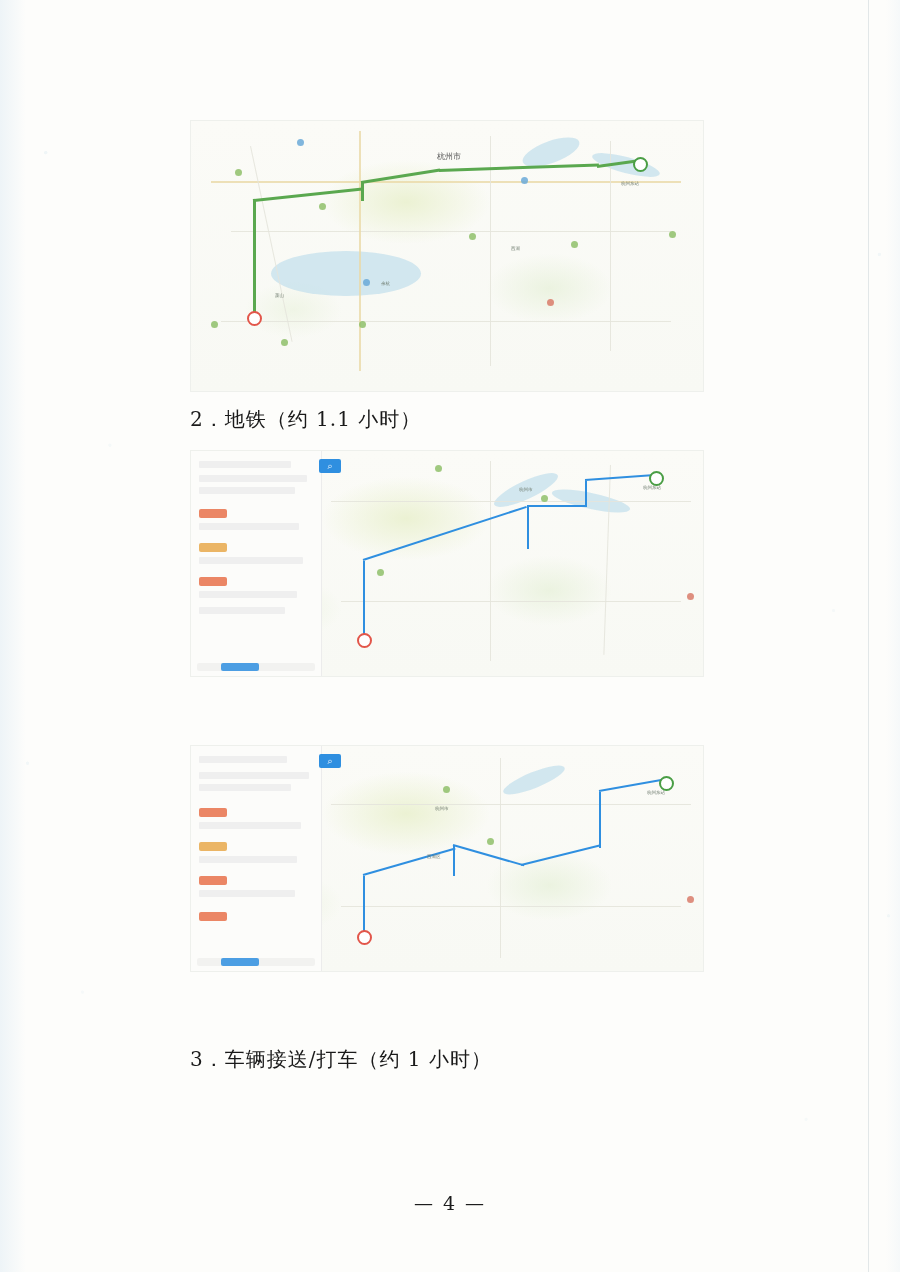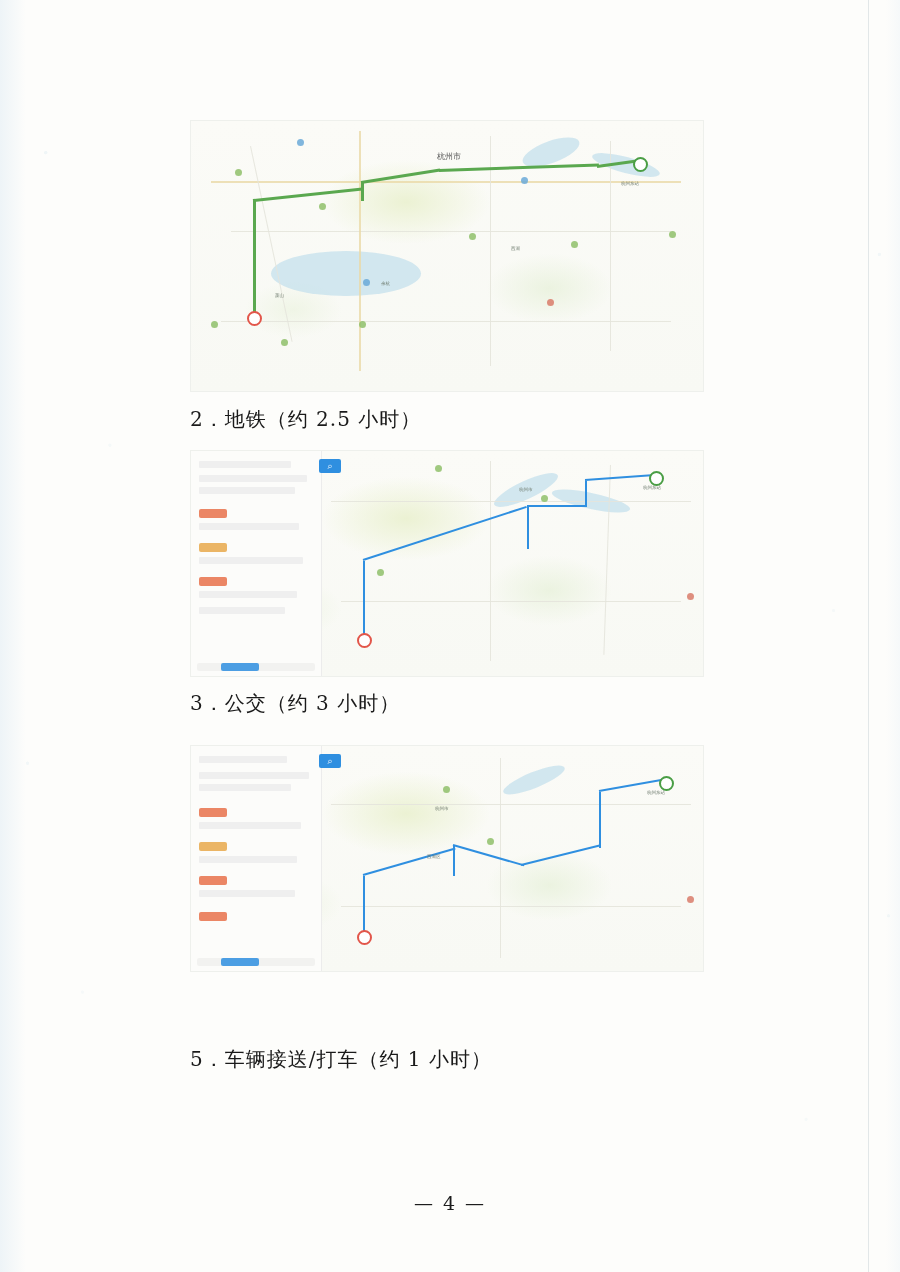--- a/index.html
+++ b/index.html
@@ -254,21 +254,21 @@
       <div class="poi blue" style="left:172px; top:158px;"></div>
       <div class="poi" style="left:168px; top:200px;"></div>
       <div class="poi" style="left:90px;  top:218px;"></div>
       <div class="poi red" style="left:356px; top:178px;"></div>
       <div class="poi" style="left:380px; top:120px;"></div>
       <div class="poi" style="left:478px; top:110px;"></div>
       <div class="poi blue" style="left:330px; top:56px;"></div>
       <div class="poi" style="left:20px;  top:200px;"></div>
     </div>
 
-    <div class="heading h-item1">2．地铁（约 2.5 小时）</div>
+    <div class="heading h-item1">2．地铁（约 1.1 小时）</div>
 
     <div class="figure fig2">
       <div class="map-bg"></div>
 
       <div class="panel">
         <div class="panel-row" style="top:10px; width:92px;"></div>
         <div class="panel-row" style="top:24px; width:108px;"></div>
         <div class="panel-row" style="top:36px; width:96px;"></div>
         <div class="panel-badge" style="top:58px;"></div>
         <div class="panel-row" style="top:72px; width:100px;"></div>
@@ -301,21 +301,20 @@
       <div class="marker-end" style="left:458px; top:20px;"></div>
 
       <div class="poi" style="left:244px; top:14px;"></div>
       <div class="poi" style="left:350px; top:44px;"></div>
       <div class="poi red" style="left:496px; top:142px;"></div>
       <div class="poi" style="left:186px; top:118px;"></div>
       <div class="label-dot" style="left:328px; top:36px;">杭州市</div>
       <div class="label-dot" style="left:452px; top:34px;">杭州东站</div>
     </div>
 
-    <div class="heading h-item2">3．公交（约 3 小时）</div>
 
     <div class="figure fig3">
       <div class="map-bg"></div>
 
       <div class="panel">
         <div class="panel-row" style="top:10px; width:88px;"></div>
         <div class="panel-row" style="top:26px; width:110px;"></div>
         <div class="panel-row" style="top:38px; width:92px;"></div>
         <div class="panel-badge" style="top:62px;"></div>
         <div class="panel-row" style="top:76px; width:102px;"></div>
@@ -347,17 +346,17 @@
       <div class="marker-end" style="left:468px; top:30px;"></div>
 
       <div class="poi" style="left:252px; top:40px;"></div>
       <div class="poi" style="left:296px; top:92px;"></div>
       <div class="poi red" style="left:496px; top:150px;"></div>
       <div class="label-dot" style="left:244px; top:60px;">杭州市</div>
       <div class="label-dot" style="left:456px; top:44px;">杭州东站</div>
       <div class="label-dot" style="left:236px; top:108px;">西湖区</div>
     </div>
 
-    <div class="heading h-route2-item1">5．车辆接送/打车（约 1 小时）</div>
+    <div class="heading h-route2-item1">3．车辆接送/打车（约 1 小时）</div>
 
     <div class="page-number">— 4 —</div>
   </div>
 </div>
 
 </body></html>

